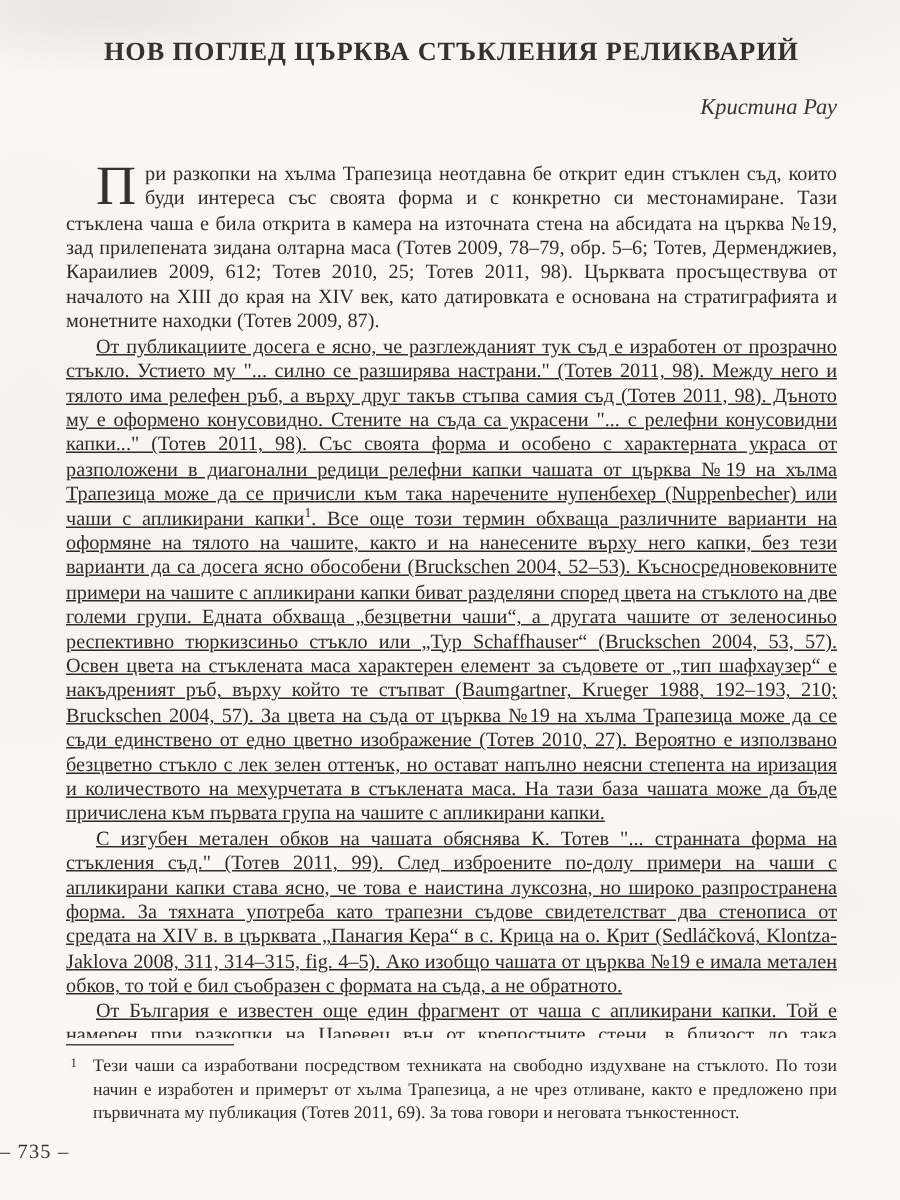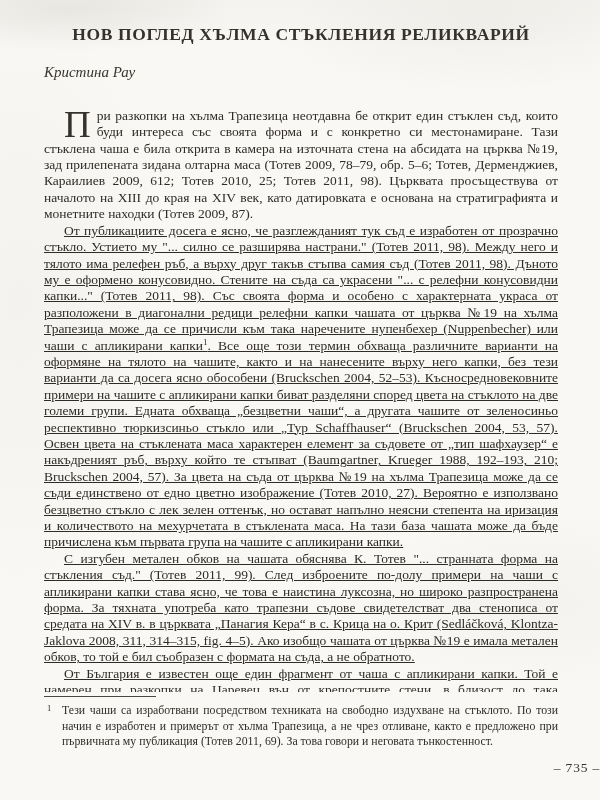--- a/index.html
+++ b/index.html
@@ -38,21 +38,21 @@
     margin: 10px 0 0 0;
     text-align: center;
     font-size: 17.5px;
     font-weight: 700;
     letter-spacing: 0.035em;
     line-height: 1.42;
     color: #35312b;
   }
   .author {
     margin-top: 17px;
-    text-align: left;
+    text-align: right;
     font-style: italic;
     font-size: 15px;
     color: #3a362f;
   }
   .body-text {
     margin-top: 27px;
     font-size: 13.5px;
     line-height: 16.4px;
     text-align: justify;
   }
@@ -95,33 +95,33 @@
     position: absolute;
     left: 3px;
     top: -2px;
     font-size: 8.5px;
   }
   .page-number {
     position: absolute;
     left: 0;
     right: 0;
     bottom: 24px;
-    text-align: right;
+    text-align: left;
     font-size: 13.5px;
     letter-spacing: 0.06em;
     color: #34302a;
   }
 </style>
 </head>
 <body>
 
 <div class="page">
   <div class="content">
 
-    <h1 class="title"><span>НОВ ПОГЛЕД ХЪЛМА СТЪКЛЕНИЯ РЕЛИКВАРИЙ</span><br></h1>
+    <h1 class="title"><span>НОВ ПОГЛЕД ЦЪРКВА СТЪКЛЕНИЯ РЕЛИКВАРИЙ</span><br></h1>
 
     <div class="author">Кристина Рау</div>
 
     <div class="body-text">
 
       <p><span class="dropcap">П</span><span>ри разкопки на хълма Трапезица неотдавна бе открит един стъклен съд, които буди интереса със своята форма и с конкретно си местонамиране. Тази стъклена чаша е била открита в камера на източната стена на абсидата на църква №19, зад прилепената зидана олтарна маса (Тотев 2009, 78–79, обр. 5–6; Тотев, Дерменджиев, Караилиев 2009, 612; Тотев 2010, 25; Тотев 2011, 98). Църквата просъществува от началото на XIII до края на XIV век, като датировката е основана на стратиграфията и монетните находки (Тотев 2009, 87).</span></p>
 
       <p class="indent"><span>От публикациите досега е ясно, че разглежданият тук съд е изработен от прозрачно стъкло. Устието му "... силно се разширява настрани." (Тотев 2011, 98). Между него и тялото има релефен ръб, а върху друг такъв стъпва самия съд (Тотев 2011, 98). Дъното му е оформено конусовидно. Стените на съда са украсени "... с релефни конусовидни капки..." (Тотев 2011, 98). Със своята форма и особено с характерната украса от разположени в диагонални редици релефни капки чашата от църква №19 на хълма Трапезица може да се причисли към така наречените нупенбехер (Nuppenbecher) или чаши с апликирани капки</span><sup class="fnref">1</sup><span>. Все още този термин обхваща различните варианти на оформяне на тялото на чашите, както и на нанесените върху него капки, без тези варианти да са досега ясно обособени (Bruckschen 2004, 52–53). Късносредновековните примери на чашите с апликирани капки биват разделяни според цвета на стъклото на две големи групи. Едната обхваща „безцветни чаши“, а другата чашите от зеленосиньо респективно тюркизсиньо стъкло или „Typ Schaffhauser“ (Bruckschen 2004, 53, 57). Освен цвета на стъклената маса характерен елемент за съдовете от „тип шафхаузер“ е накъдреният ръб, върху който те стъпват (Baumgartner, Krueger 1988, 192–193, 210; Bruckschen 2004, 57). За цвета на съда от църква №19 на хълма Трапезица може да се съди единствено от едно цветно изображение (Тотев 2010, 27). Вероятно е използвано безцветно стъкло с лек зелен оттенък, но остават напълно неясни степента на иризация и количеството на мехурчетата в стъклената маса. На тази база чашата може да бъде причислена към първата група на чашите с апликирани капки.</span></p>
 
       <p class="indent"><span>С изгубен метален обков на чашата обяснява К. Тотев "... странната форма на стъкления съд." (Тотев 2011, 99). След изброените по-долу примери на чаши с апликирани капки става ясно, че това е наистина луксозна, но широко разпространена форма. За тяхната употреба като трапезни съдове свидетелстват два стенописа от средата на XIV в. в църквата „Панагия Кера“ в с. Крица на о. Крит (Sedláčková, Klontza-Jaklova 2008, 311, 314–315, fig. 4–5). Ако изобщо чашата от църква №19 е имала метален обков, то той е бил съобразен с формата на съда, а не обратното.</span></p>

